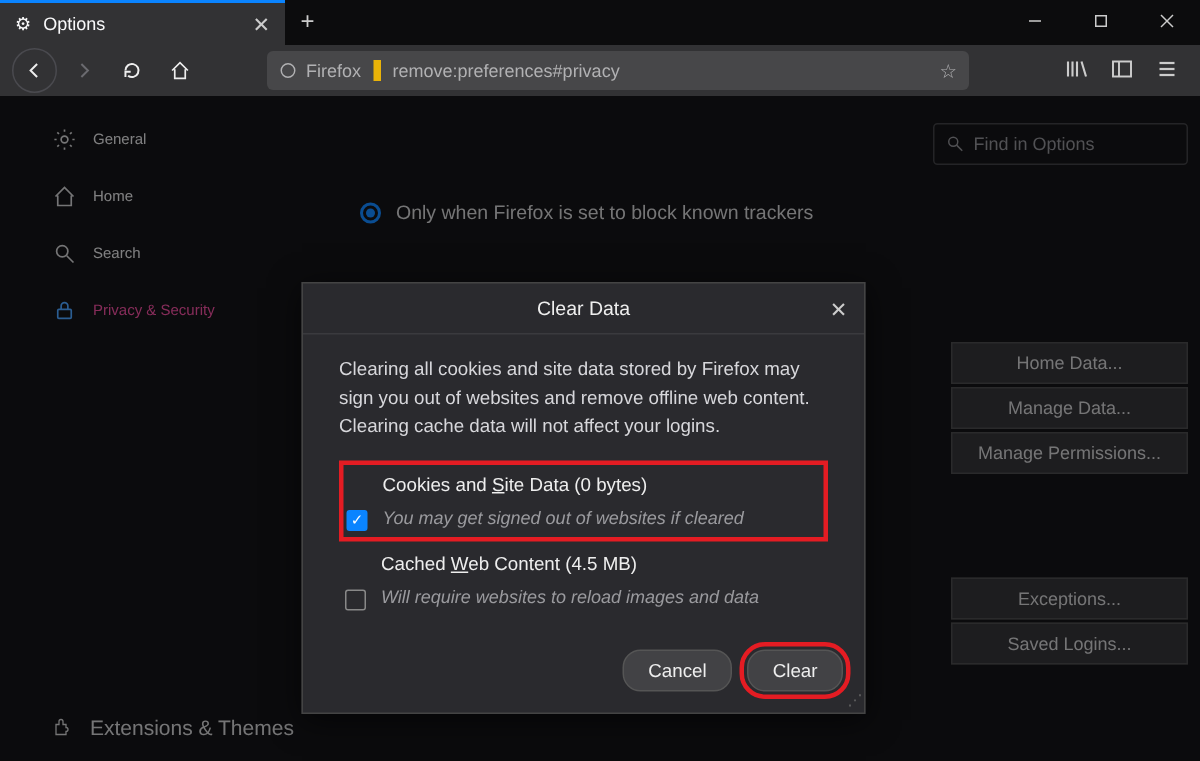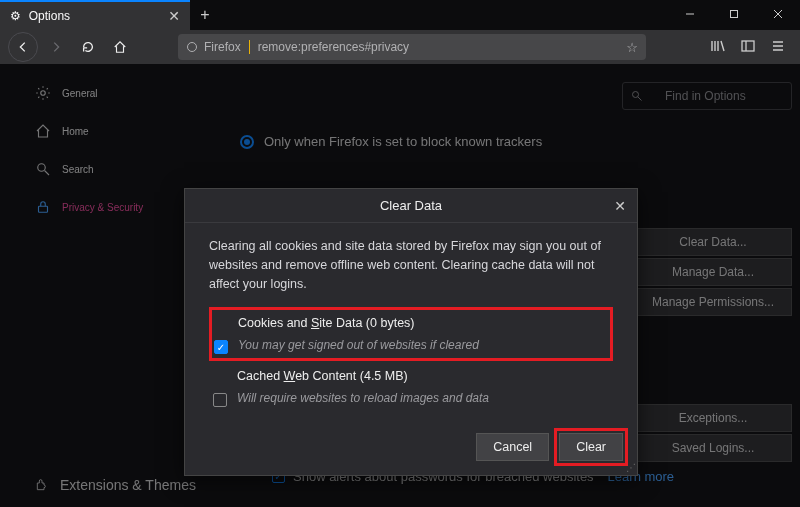--- a/index.html
+++ b/index.html
@@ -15,68 +15,68 @@
   .win-controls { margin-left: auto; display: flex; }
   .win-btn { width: 44px; height: 28px; display:flex; align-items:center; justify-content:center; color:#ccc; font-size:11px; }
   .win-btn svg { stroke: #ccc; }
 
   
   .toolbar { height: 34px; background: #323234; display:flex; align-items:center; padding: 0 8px; gap: 4px; }
   .nav-btn { width:28px; height:28px; display:flex; align-items:center; justify-content:center; color:#f9f9fa; border-radius:4px; }
   .nav-btn.circle { border:1px solid #4a4a4f; border-radius:50%; width:30px; height:30px; }
   .nav-btn.disabled { color:#6a6a6f; }
   .urlbar { flex:1; height:26px; background:#474749; border-radius:4px; display:flex; align-items:center; padding:0 8px; margin:0 60px 0 40px; color:#b1b1b3; position:relative; }
-  .urlbar .identity { display:flex; align-items:center; gap:6px; font-size:12px; padding-right:8px; border-right:1px solid #eab308; margin-right:8px; }
+  .urlbar .identity { display:flex; align-items:center; gap:6px; font-size:12px; padding-right:8px; border-right:5px solid #eab308; margin-right:8px; }
   .urlbar .url { font-size:12px; color:#b1b1b3; }
   .urlbar .star { margin-left:auto; color:#b1b1b3; }
   .tbar-icons { display:flex; gap:14px; color:#ccc; align-items:center; padding-right:6px;}
   .sidebar { position:absolute; left:28px; top:74px; width:180px; }
   .side-item { display:flex; align-items:center; gap:10px; padding:10px 6px; color:#e0e0e0; font-size:10px; border-radius:3px; }
   .side-item.active { color:#ec4899; }
   .side-item svg { width:18px; height:18px; }
   .ext-themes { position:absolute; left:28px; bottom:6px; display:flex; align-items:center; gap:10px; color:#ccc; font-size:14px; padding:8px 6px; }
 
   .search-opts { position:absolute; right:8px; top:82px; width:170px; }
-  .search-opts .box { border:1px solid #3a3a3c; border-radius:3px; height:28px; display:flex; align-items:center; padding:0 8px; color:#8a8a8e; font-size:12px; gap:22px; }
+  .search-opts .box { border:1px solid #3a3a3c; border-radius:3px; height:28px; display:flex; align-items:center; padding:0 8px; color:#8a8a8e; font-size:12px; gap:6px; }
 
   .prefarea { position:absolute; left:240px; top:134px; right:10px; color:#ccc; }
   .radio-row { display:flex; align-items:flex-end; gap:10px; font-size:13px; margin-bottom:20px; }
   .radio-dot { width:14px; height:14px; border-radius:50%; border:2px solid #0a84ff; position:relative; }
   .radio-dot.checked::after { content:""; position:absolute; width:6px; height:6px; background:#0a84ff; border-radius:50%; top:2px; left:2px; }
 
   .side-buttons { position:absolute; right:8px; top:228px; width:158px; display:flex; flex-direction:column; gap:2px; }
   .side-btn { height:28px; background:#2c2c2e; border:1px solid #444; color:#ccc; font-size:12px; display:flex; align-items:center; justify-content:center; }
-  .side-buttons.spaced { top:404px; }
+  .side-buttons.spaced { top:385px; }
 
   .checks { position:absolute; left:272px; top:446px; font-size:13px; color:#ccc; }
   .check-row { display:flex; align-items:center; gap:8px; margin-bottom:8px; }
   .cbox { width:13px; height:13px; border:1px solid #0a84ff; border-radius:2px; display:flex; align-items:center; justify-content:center; }
   .cbox.checked::after { content:"✓"; font-size:10px; color:#0a84ff; line-height:1; }
   .learn { color:#45a1ff; margin-left:6px; }
 
   
   .overlay { position:absolute; inset:64px 0 0 0; background:rgba(12,12,13,0.45); }
 
   
-  .dialog { position:absolute; left:184px; top:188px; width:454px; background:#2a2a2e; border:1px solid #444; box-shadow:0 4px 20px rgba(0,0,0,0.6); color:#d7d7db; }
+  .dialog { position:absolute; left:201px; top:188px; width:376px; background:#2a2a2e; border:1px solid #444; box-shadow:0 4px 20px rgba(0,0,0,0.6); color:#d7d7db; }
   .dlg-title { height:34px; display:flex; align-items:center; justify-content:center; font-size:13px; color:#eee; border-bottom:1px solid #3a3a3e; position:relative; }
   .dlg-close { position:absolute; right:8px; top:8px; width:18px; height:18px; display:flex; align-items:center; justify-content:center; color:#ccc; font-size:14px; }
   .dlg-body { padding:14px 24px 10px; font-size:12.5px; line-height:1.5; }
   .dlg-body .intro { margin-bottom:14px; color:#d7d7db; }
   .opt-block { padding:6px 4px; }
   .opt-block.hl { border:3px solid #e41c23; padding:4px 2px; }
   .opt-row { display:flex; align-items:flex-end; gap:10px; }
   .opt-cb { width:14px; height:14px; border:1px solid #888; border-radius:2px; margin-top:2px; display:flex; align-items:center; justify-content:center; }
   .opt-cb.checked { background:#0a84ff; border-color:#0a84ff; }
   .opt-cb.checked::after { content:"✓"; font-size:10px; color:#fff; }
   .opt-text .main { font-size:12.5px; color:#eee; }
   .opt-text .ul { text-decoration: underline; }
   .opt-text .desc { font-size:12px; color:#9a9a9e; margin-top:3px;font-style:italic; }
   .dlg-foot { display:flex; justify-content:flex-end; gap:10px; padding:10px 14px 14px; position:relative; }
-  .btn { height:28px; padding:0 16px; background:#424245; border:1px solid #555; color:#eee; font-size:12.5px; display:flex; align-items:center; justify-content:center; border-radius:0; }
+  .btn { height:28px; padding:0 16px; background:#424245; border:1px solid #555; color:#eee; font-size:12.5px; display:flex; align-items:center; justify-content:center; border-radius:12px; }
   .btn.hl { outline:3px solid #e41c23; outline-offset:2px; }
   .resizer { position:absolute; right:4px; bottom:2px; color:#666; font-size:10px; letter-spacing:-3px; }
 </style>
 </head>
 <body>
 
 <div class="titlebar">
   <div class="tab">
     <span class="gear">⚙</span>
     <span class="title">Options</span>
@@ -200,21 +200,21 @@
 
 <div class="prefarea">
   <div class="radio-row">
     <span class="radio-dot checked"></span>
     <span>Only when Firefox is set to block known trackers</span>
   </div>
 </div>
 
 <div class="side-buttons">
   <div class="side-btn">
-      <span>Clear Data...</span>
+      <span>Home Data...</span>
     </div>
   <div class="side-btn">
       <span>Manage Data...</span>
     </div>
   <div class="side-btn">
       <span>Manage Permissions...</span>
     </div>
 </div>
 
 <div class="side-buttons spaced">
@@ -223,25 +223,20 @@
     </div>
   <div class="side-btn">
       <span>Saved Logins...</span>
     </div>
 </div>
 
 <div class="checks">
   <div class="check-row">
     <span class="cbox checked"></span>
     <span>Suggest and generate strong passwords</span>
-  </div>
-  <div class="check-row">
-    <span class="cbox checked"></span>
-    <span>Show alerts about passwords for breached websites</span>
-    <span class="learn">Learn more</span>
   </div>
 </div>
 
 <div class="overlay"></div>
 
 <div class="dialog">
   <div class="dlg-title">
     <span>Clear Data</span>
     <span class="dlg-close">✕</span>
   </div>

